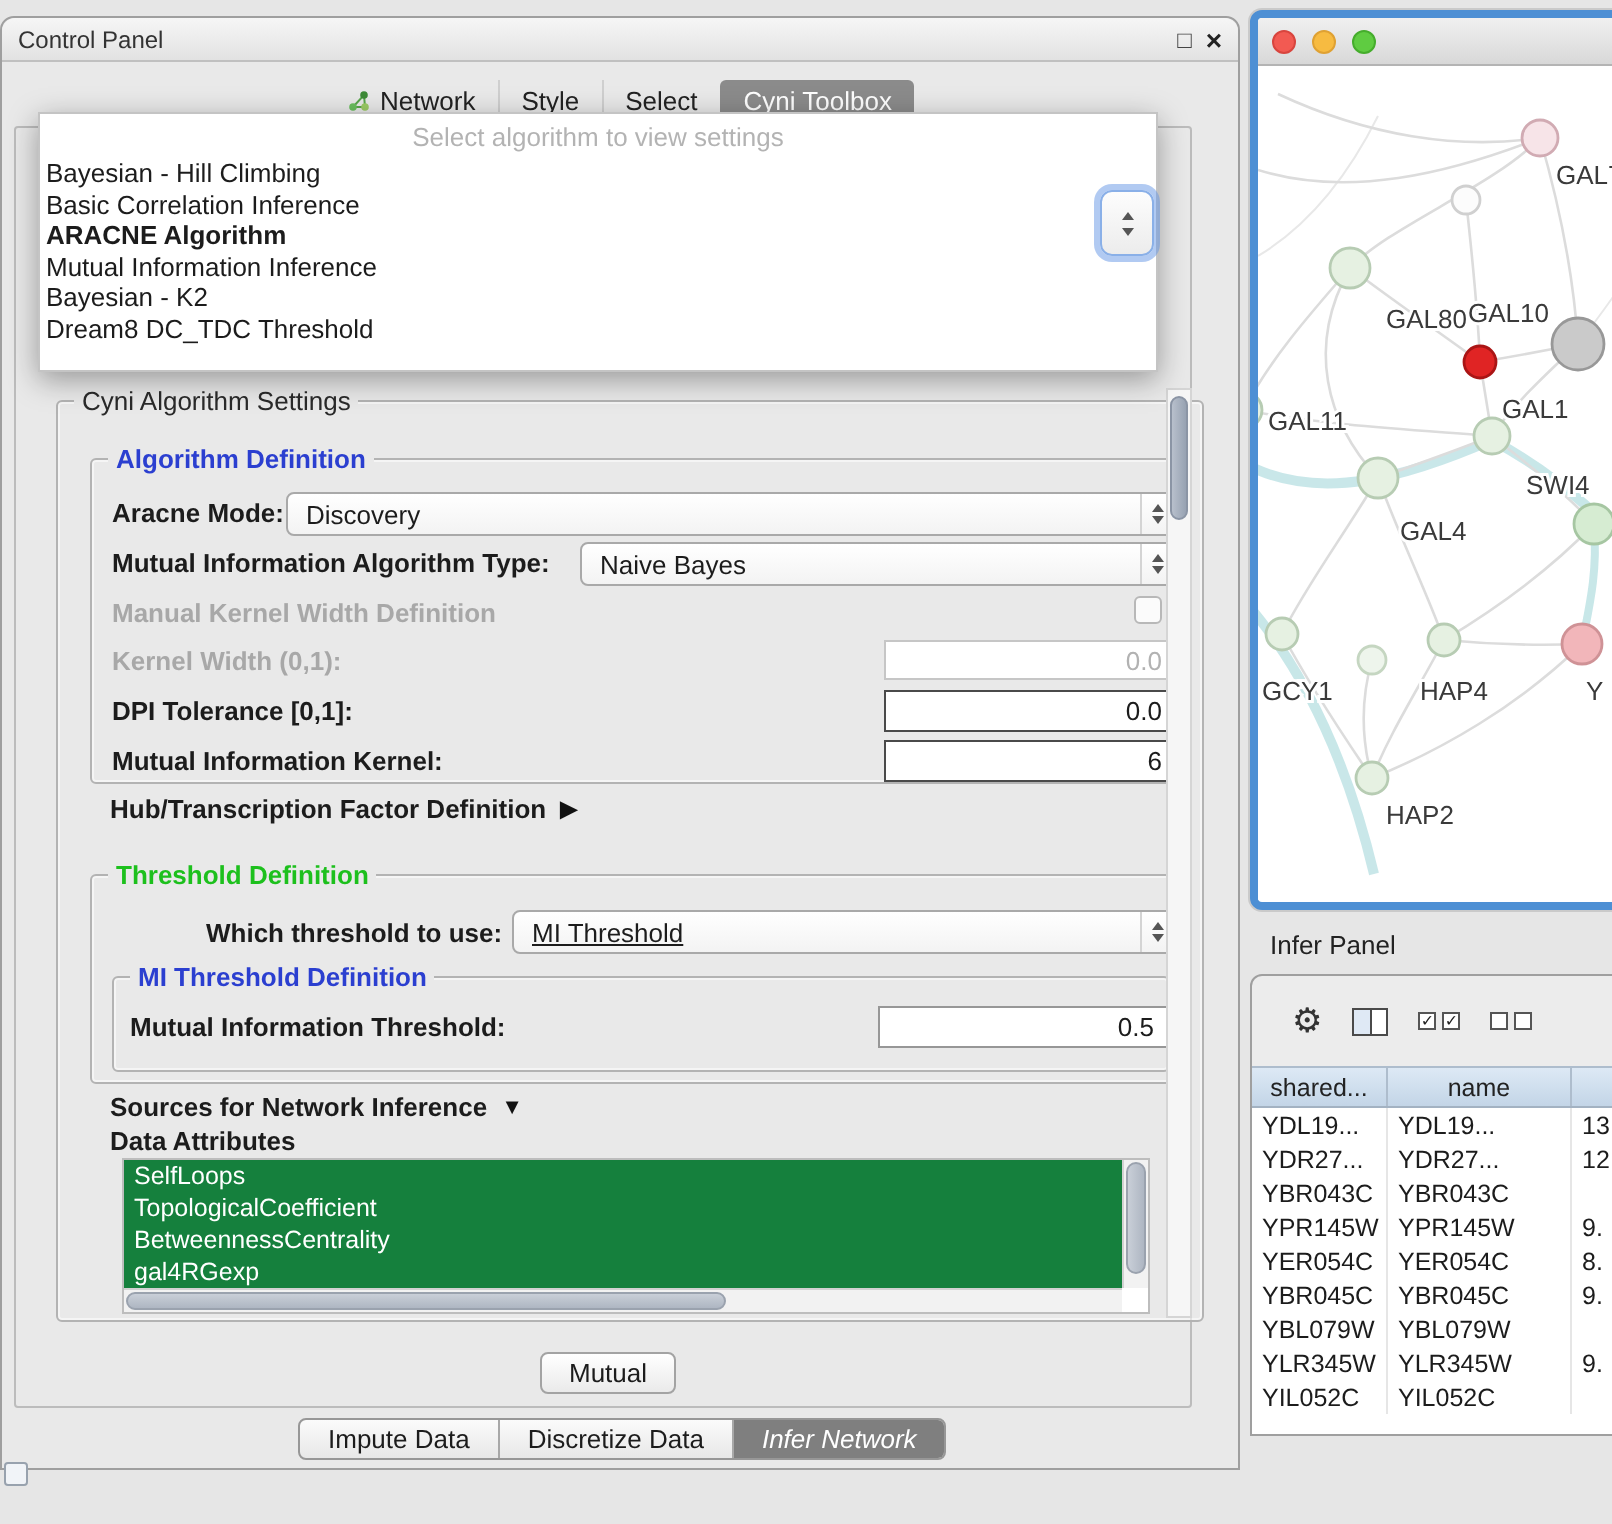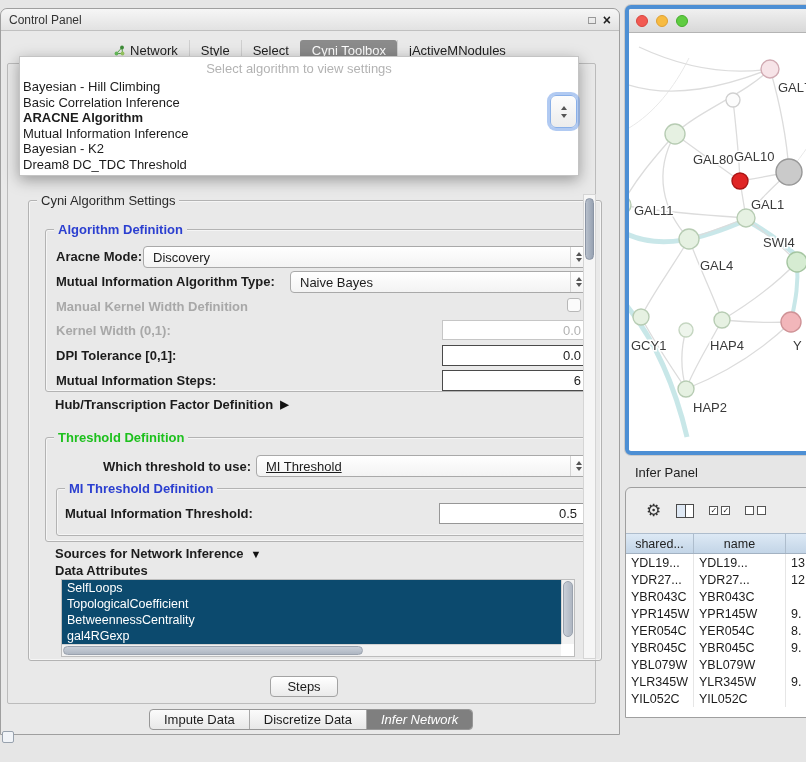--- a/index.html
+++ b/index.html
@@ -50,21 +50,21 @@
   .tfield.dis { border-color:#c6c6c6; color:#b2b2b2; }
   .tfield.strong { border-color:#4a4a4a; }
 
   .checkbox { position:absolute; width:14px; height:14px; background:#fbfbfb; border:1px solid #b8b8b8; border-radius:3px; }
 
   .expander { position:absolute; font-weight:bold; display:flex; gap:7px; align-items:center; font-size:13px; }
   .expander .tri { font-size:11px; color:#111; }
 
   .attr-list { position:absolute; background:#fff; border:1px solid #bdbdbd; overflow:hidden; }
   .attr-item { height:16px; line-height:16px; font-size:12.5px; padding-left:5px; color:#fff;
-               background:#0c4a6e; width:calc(100% - 13px); white-space:nowrap; overflow:hidden; }
+               background:#15803d; width:calc(100% - 13px); white-space:nowrap; overflow:hidden; }
   .vsb { position:absolute; right:0; top:0; bottom:12px; width:13px; background:#f2f2f2; border-left:1px solid #d2d2d2; }
   .vsb-thumb { position:absolute; left:1px; top:1px; width:10px; height:56px; border-radius:5px;
                background:linear-gradient(90deg,#c9cfd8,#aeb6c2); border:1px solid #9aa2ae; }
   .hsb { position:absolute; left:0; right:13px; bottom:0; height:12px; background:#f2f2f2; border-top:1px solid #d2d2d2; }
   .hsb-thumb { position:absolute; top:1px; left:1px; height:9px; width:300px; border-radius:5px;
                background:linear-gradient(#c9cfd8,#aeb6c2); border:1px solid #9aa2ae; }
 
   .main-sb { position:absolute; left:582px; top:185px; width:13px; height:465px;
              background:#f6f6f6; border:1px solid #d5d5d5; }
   .main-sb-thumb { position:absolute; left:1px; top:3px; width:9px; height:62px; border-radius:5px;
@@ -76,21 +76,21 @@
 
   .bottom-tabs { position:absolute; left:148px; top:700px; height:21px; display:flex;
                  border:1px solid #979797; border-radius:4px; overflow:hidden;
                  background:linear-gradient(#fbfbfb,#e8e8e8); }
   .btab { padding:0 14px; display:flex; align-items:center; font-size:13px; border-left:1px solid #a8a8a8; white-space:nowrap; }
   .btab:first-child { border-left:none; }
   .btab.selected { background:#7f7f7f; color:#fff;font-style:italic; }
 
   
   .popup { position:absolute; left:18px; top:47px; width:560px; background:#fff; border:1px solid #c4c4c4;
-           box-shadow:0 4px 14px rgba(0,0,0,.35); z-index:40; padding-bottom:3px; }
+           box-shadow:0 4px 14px rgba(0,0,0,.35); z-index:40; padding-bottom:13px; }
   .popup-placeholder { color:#b3b3b3; text-align:center; padding:4px 0 3px; font-size:13px; }
   .popup-item { font-size:13px; line-height:15.5px; padding-left:3px; white-space:nowrap; }
   .popup-item.sel { font-weight:bold; }
   .focus-stepper { position:absolute; left:549px; top:86px; width:27px; height:33px; z-index:45;
                    background:linear-gradient(#fdfdfd,#ececec); border:1px solid #8ab0e8; border-radius:6px;
                    box-shadow:0 0 0 3px rgba(100,150,230,.5); display:flex; flex-direction:column;
                    align-items:center; justify-content:center; gap:4px; }
 
   
   .net-window { position:absolute; left:625px; top:5px; width:300px; height:450px; border:4px solid #4d8fd4;
@@ -156,23 +156,20 @@
       </div>
       <div class="cp-tab">
         <span>Style</span>
       </div>
       <div class="cp-tab">
         <span>Select</span>
       </div>
       <div class="cp-tab selected">
         <span>Cyni Toolbox</span>
       </div>
-      <div class="cp-tab">
-        <span>jActiveMNodules</span>
-      </div>
     </div>
 
   <div class="cp-frame"></div>
 
   <div class="group" style="left:27px; top:191px; width:574px; height:461px;">
     <span class="group-title t-plain">Cyni Algorithm Settings</span>
 
     <div class="group" style="left:16px; top:28px; width:547px; height:163px;">
       <span class="group-title t-blue">Algorithm Definition</span>
 
@@ -196,21 +193,21 @@
 
       <span class="lbl dis" style="left:10px; top:69px;">Manual Kernel Width Definition</span>
       <span class="checkbox" style="left:521px; top:68px;"></span>
 
       <span class="lbl dis" style="left:10px; top:93px;">Kernel Width (0,1):</span>
       <div class="tfield dis" style="left:396px; top:90px; width:146px; height:20px;">0.0</div>
 
       <span class="lbl" style="left:10px; top:118px;">DPI Tolerance [0,1]:</span>
       <div class="tfield strong" style="left:396px; top:115px; width:146px; height:21px;">0.0</div>
 
-      <span class="lbl" style="left:10px; top:143px;">Mutual Information Steps:</span>
+      <span class="lbl" style="left:10px; top:143px;">Mutual Information Kernel:</span>
       <div class="tfield strong" style="left:396px; top:140px; width:146px; height:21px;">6</div>
     </div>
 
     <div class="expander" style="left:26px; top:196px;">
       <span>Hub/Transcription Factor Definition</span>
       <span class="tri">▶</span>
     </div>
 
     <div class="group" style="left:16px; top:236px; width:547px; height:105px;">
       <span class="group-title t-green">Threshold Definition</span>
@@ -251,21 +248,21 @@
       <div class="hsb">
           <div class="hsb-thumb"></div>
         </div>
     </div>
   </div>
 
   <div class="main-sb">
     <div class="main-sb-thumb"></div>
   </div>
 
-  <div class="apply-btn">Steps</div>
+  <div class="apply-btn">Mutual</div>
 
   <div class="bottom-tabs">
       <div class="btab">Impute Data</div>
       <div class="btab">Discretize Data</div>
       <div class="btab selected">Infer Network</div>
     </div>
 
   <div class="popup">
     <div class="popup-placeholder">Select algorithm to view settings</div>
     <div>

